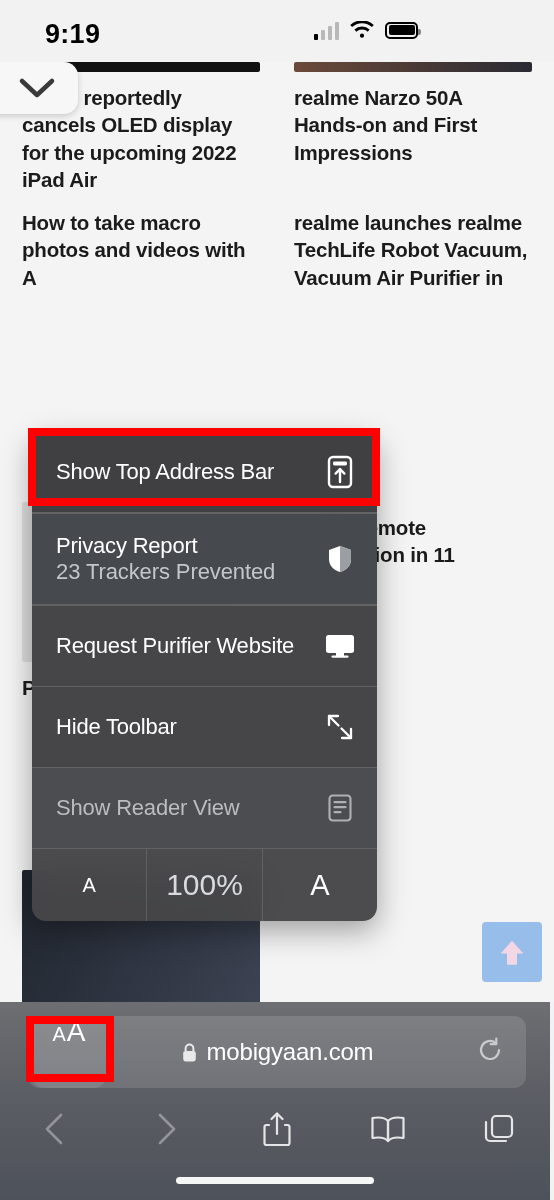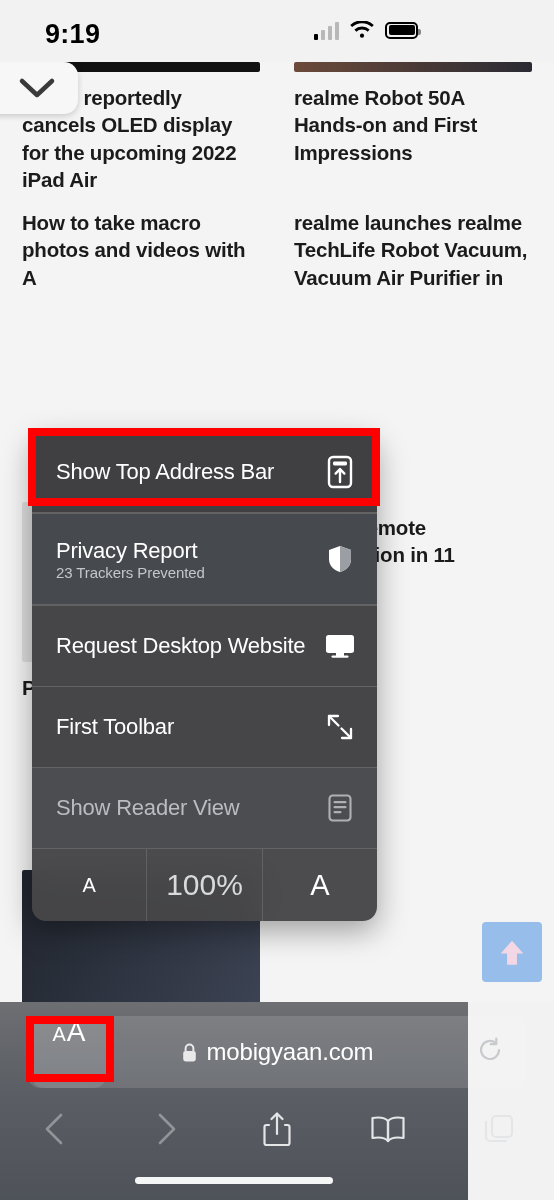--- a/index.html
+++ b/index.html
@@ -96,21 +96,21 @@
     border-radius:14px;overflow:hidden;z-index:50;
     box-shadow:0 10px 30px rgba(0,0,0,.35);
     background:rgba(70,70,72,.97);
     backdrop-filter:blur(18px);
   }
   .mi{
     position:relative;display:flex;align-items:center;
     padding:0 20px 0 24px;min-height:80px;box-sizing:border-box;
   }
   .mi .lbl{flex:1;color:#fff;font-size:22px;letter-spacing:-.2px;}
-  .mi .sub{color:#c3c6ca;font-size:15px;letter-spacing:-.1px;}
+  .mi .sub{color:#c3c6ca;font-size:22px;letter-spacing:-.1px;}
   .mi .txtwrap{flex:1;display:flex;flex-direction:column;justify-content:flex-end;}
   .mi .ic{width:34px;display:flex;align-items:center;justify-content:center;flex:none;}
   .mi.dim .lbl{color:#b9bcc0;}
   .mi.dim .ic svg{opacity:.75;}
   .sep{height:1px;background:rgba(255,255,255,.13);margin-left:0;}
   .badge{
     width:38px;height:38px;border-radius:50%;background:rgba(255,255,255,.13);
     display:flex;align-items:center;justify-content:center;
     color:#fff;font-size:20px;margin-right:16px;flex:none;
   }
@@ -130,21 +130,21 @@
   .zoomcell.mid{font-size:30px;color:#d8dade;}
   .zoomcell.big{font-size:29px;}
 
   
   .redbox{position:absolute;border:8px solid #ff0000;box-sizing:border-box;z-index:70;pointer-events:none;}
   #redbox-menu{left:28px;top:428px;width:352px;height:78px;}
   #redbox-aa{left:26px;top:1016px;width:88px;height:66px;}
 
   
   .bottombar{
-    position:absolute;left:0;bottom:0;width:468px;height:198px;z-index:55;
+    position:absolute;left:0;bottom:0;width:550px;height:198px;z-index:55;
     background:linear-gradient(180deg,rgba(104,106,110,.97) 0%,rgba(86,89,95,.97) 45%,rgba(72,76,84,.97) 100%);
     backdrop-filter:blur(20px);
   }
   .urlrow{position:absolute;left:0;top:14px;width:554px;height:72px;display:flex;align-items:center;}
   .aabtn{
     position:absolute;left:32px;top:0;width:74px;height:72px;
     border-radius:12px;background:rgba(255,255,255,.10);
     display:flex;align-items:baseline;justify-content:center;gap:1px;
     color:#fff;
   }
@@ -175,21 +175,21 @@
 <div class="screen">
 
   <div class="page">
 
     <div class="card" style="left:22px;top:0;">
       <div class="thumb" style="height:10px;background:#111;"></div>
       <div class="headline">Apple reportedly cancels OLED display for the upcoming 2022 iPad Air</div>
     </div>
     <div class="card" style="left:294px;top:0;">
       <div class="thumb" style="height:10px;background:linear-gradient(90deg,#6b4a3a,#2a2a33);"></div>
-      <div class="headline">realme Robot 50A Hands-on and First Impressions</div>
+      <div class="headline">realme Narzo 50A Hands-on and First Impressions</div>
     </div>
 
     <div class="card" style="left:294px;top:135px;">
       <div class="thumb thumb-purifier">
         
         
         
         
         
       </div>
@@ -297,35 +297,35 @@
           <path d="M13 2 L24 6 v9 c0 7-5 11.5-11 13 Z" fill="#9b9ea3"></path>
         </svg>
       </span>
     </div>
     <div class="sep"></div>
 
     <div class="sep"></div>
 
     <div class="mi mi-req">
       <div class="txtwrap">
-          <span class="lbl">Request Desktop Website</span>
+          <span class="lbl">Request Purifier Website</span>
         </div>
       <span class="ic">
         <svg width="32" height="28" viewBox="0 0 32 28">
           <rect x="2" y="3" width="28" height="18" rx="2.6" fill="#fff"></rect>
           <rect x="12" y="21" width="8" height="3.2" fill="#fff"></rect>
           <rect x="7.5" y="23.4" width="17" height="2.4" rx="1.2" fill="#fff"></rect>
         </svg>
       </span>
     </div>
     <div class="sep"></div>
 
     <div class="mi mi-hide">
       <div class="txtwrap">
-          <span class="lbl">First Toolbar</span>
+          <span class="lbl">Hide Toolbar</span>
         </div>
       <span class="ic">
         <svg width="30" height="30" viewBox="0 0 30 30">
           <path d="M13 4 L4 4 L4 13" fill="none" stroke="#fff" stroke-width="2.3" stroke-linecap="round" stroke-linejoin="round"></path>
           <path d="M4 4 L13.5 13.5" stroke="#fff" stroke-width="2.3" stroke-linecap="round"></path>
           <path d="M17 26 L26 26 L26 17" fill="none" stroke="#fff" stroke-width="2.3" stroke-linecap="round" stroke-linejoin="round"></path>
           <path d="M26 26 L16.5 16.5" stroke="#fff" stroke-width="2.3" stroke-linecap="round"></path>
         </svg>
       </span>
     </div>

